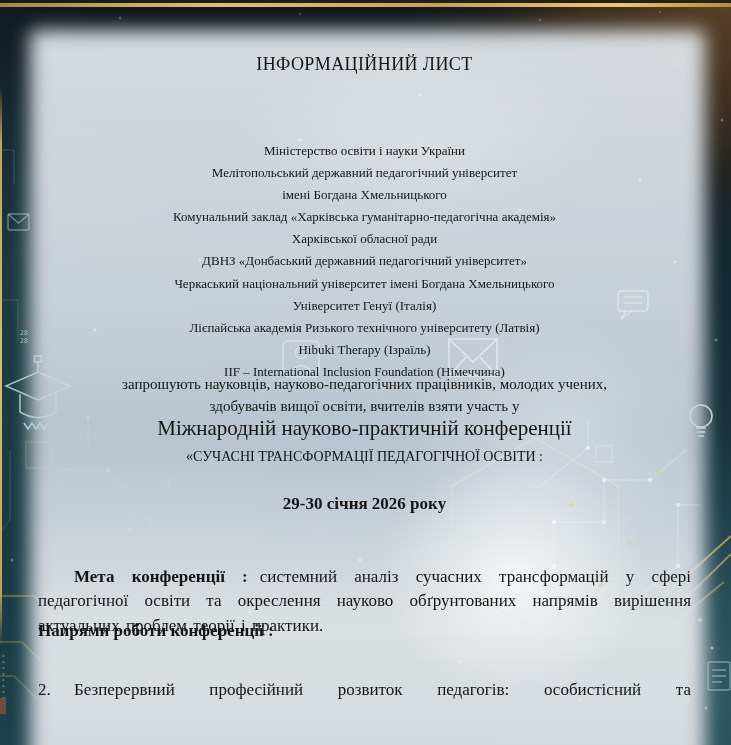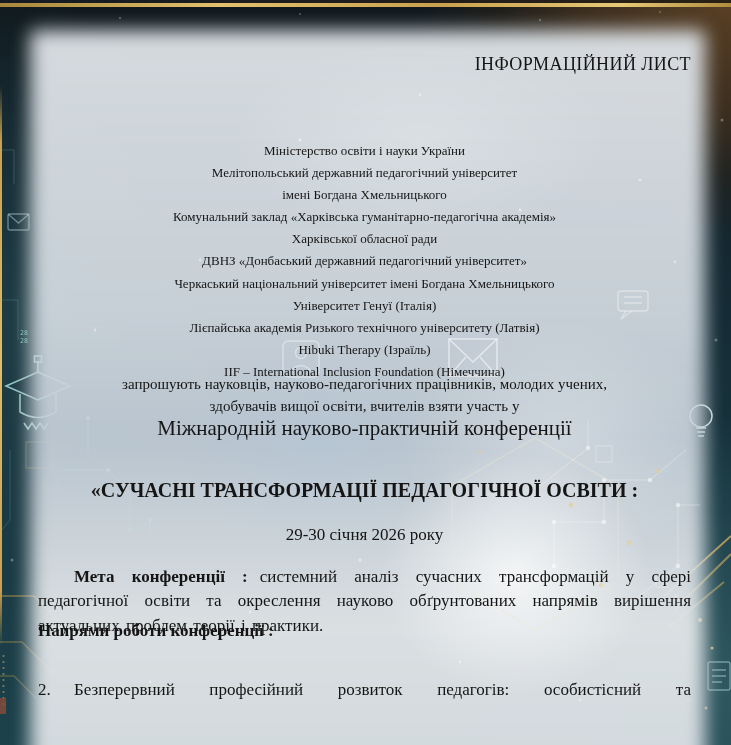--- a/index.html
+++ b/index.html
@@ -29,26 +29,26 @@
   .g2 { left:400px; top:320px; width:320px; height:240px;
     background:radial-gradient(closest-side, rgba(255,255,255,.30), rgba(255,255,255,0)); }
   .g3 { left:230px; top:40px; width:380px; height:200px;
     background:radial-gradient(closest-side, rgba(255,255,255,.22), rgba(255,255,255,0)); }
   .g4 { left:180px; top:330px; width:280px; height:220px;
     background:radial-gradient(closest-side, rgba(175,198,220,.28), rgba(175,198,220,0)); }
 
   .content { position:absolute; inset:0; color:#151515; }
   .blk { position:absolute; left:38px; right:40px; }
   .center { text-align:center; }
-  .t-heading { top:54px; font-size:18px; letter-spacing:.4px;text-align:right; }
+  .t-heading { top:54px; font-size:18px; letter-spacing:.4px; }
   .t-orgs { top:96px; font-size:13px; line-height:22.1px;margin-top:44px; }
   .t-invite { top:373px; font-size:15px; line-height:22px; }
   .t-confintro { top:416px; font-size:21px; }
-  .t-conftitle { top:480px; font-size:20px; line-height:21.6px; font-weight:bold; }
-  .t-date { top:525px; font-size:17px; font-weight:normal; }
+  .t-conftitle { top:446px; font-size:14px; line-height:21.6px; font-weight:normal; }
+  .t-date { top:494px; font-size:17px; font-weight:bold; }
   .t-purpose { top:565px; font-size:17px; line-height:24.4px; text-align:justify; word-spacing:2px; }
   .t-purpose .lbl { font-weight:bold; margin-right:12px;margin-left:36px; }
   .t-dirlabel { top:621px; font-size:17px; font-weight:bold; }
   .t-items { top:678px; font-size:17px; line-height:23.8px; }
   .item { margin:0; text-align:justify; }
   .item .num { display:inline-block; width:36px; }
   .item1 { word-spacing:3px; }
   .item2 { text-align-last:justify; word-spacing:2px; }
 </style>
 </head>

